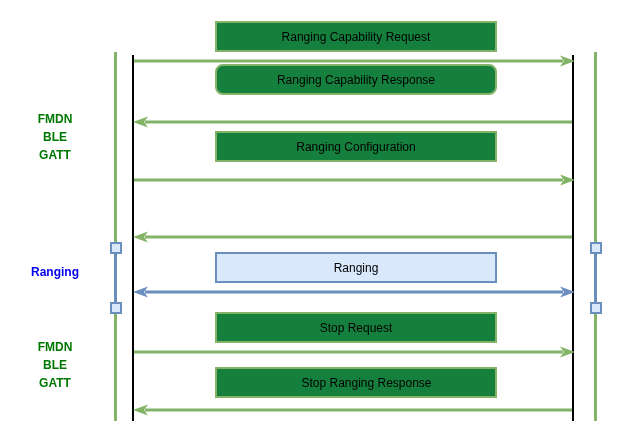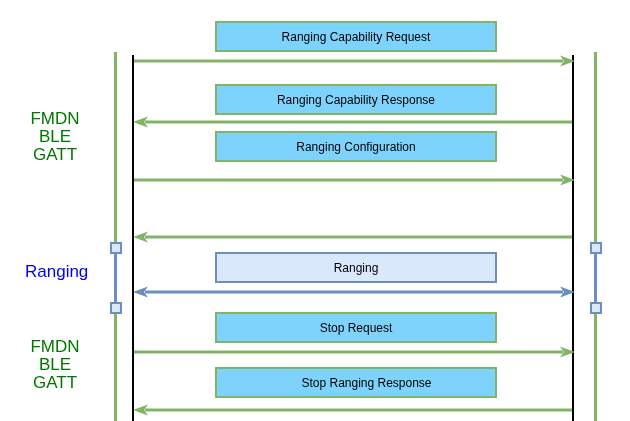--- a/index.html
+++ b/index.html
@@ -3,38 +3,38 @@
 <meta charset="utf-8">
 <style>
   html,body{margin:0;padding:0;background:#ffffff;}
   .stage{
     position:relative;width:630px;height:421px;background:#ffffff;overflow:hidden;
     font-family:"Liberation Sans","DejaVu Sans",sans-serif;
   }
   
   .side-label{
     position:absolute;left:25px;width:60px;text-align:center;
-    font-size:17px;font-weight:normal;line-height:18px;
+    font-size:12px;font-weight:bold;line-height:18px;
   }
   .side-label.green{color:#007700;}
   .side-label.blue{color:#0000ee;}
   
   .rail{position:absolute;width:3px;}
   .rail.green{background:#82b366;}
   .rail.blue{background:#6c8ebf;}
   .rail-node{
     position:absolute;width:12px;height:12px;box-sizing:border-box;
     background:#dae8fc;border:2px solid #6c8ebf;
   }
   
   .lifeline{position:absolute;width:2px;top:55px;height:366px;background:#000000;}
   
   .msg-box{
     position:absolute;left:215px;width:282px;height:31px;box-sizing:border-box;
-    background:#7dd3fc;border:2px solid #82b366;
+    background:#15803d;border:2px solid #82b366;
     display:flex;align-items:center;justify-content:center;
     font-size:12px;color:#000000;white-space:nowrap;
   }
   .msg-box.blue{background:#dae8fc;border-color:#6c8ebf;}
   
   .arrows{position:absolute;left:0;top:0;}
   .arrow-green line{stroke:#82b366;stroke-width:3;}
   .arrow-green polygon{fill:#82b366;stroke:none;}
   .arrow-blue line{stroke:#6c8ebf;stroke-width:3;}
   .arrow-blue polygon{fill:#6c8ebf;stroke:none;}
@@ -67,21 +67,21 @@
   <div class="rail green" style="left:594px;top:52px;height:190px;"></div>
   <div class="rail-node" style="left:590px;top:242px;"></div>
   <div class="rail blue" style="left:594px;top:254px;height:48px;"></div>
   <div class="rail-node" style="left:590px;top:302px;"></div>
   <div class="rail green" style="left:594px;top:314px;height:107px;"></div>
 
   <div class="lifeline" style="left:132px;"></div>
   <div class="lifeline" style="left:572px;"></div>
 
   <div class="msg-box" style="top:21px;">Ranging Capability Request</div>
-  <div class="msg-box" style="top:84px;">Ranging Capability Response</div>
+  <div class="msg-box" style="top:64px;border-radius:8px;">Ranging Capability Response</div>
   <div class="msg-box" style="top:131px;">Ranging Configuration</div>
   <div class="msg-box blue" style="top:252px;">Ranging</div>
   <div class="msg-box" style="top:312px;">Stop Request</div>
   <div class="msg-box" style="top:367px;padding-left:21px;">Stop Ranging Response</div>
 
   <svg class="arrows" width="630" height="421" viewBox="0 0 630 421">
     <g class="arrow-green">
       <line x1="134" y1="61" x2="563" y2="61"></line>
       <polygon points="575,61 560,55.5 564,61 560,66.5"></polygon>
     </g>

